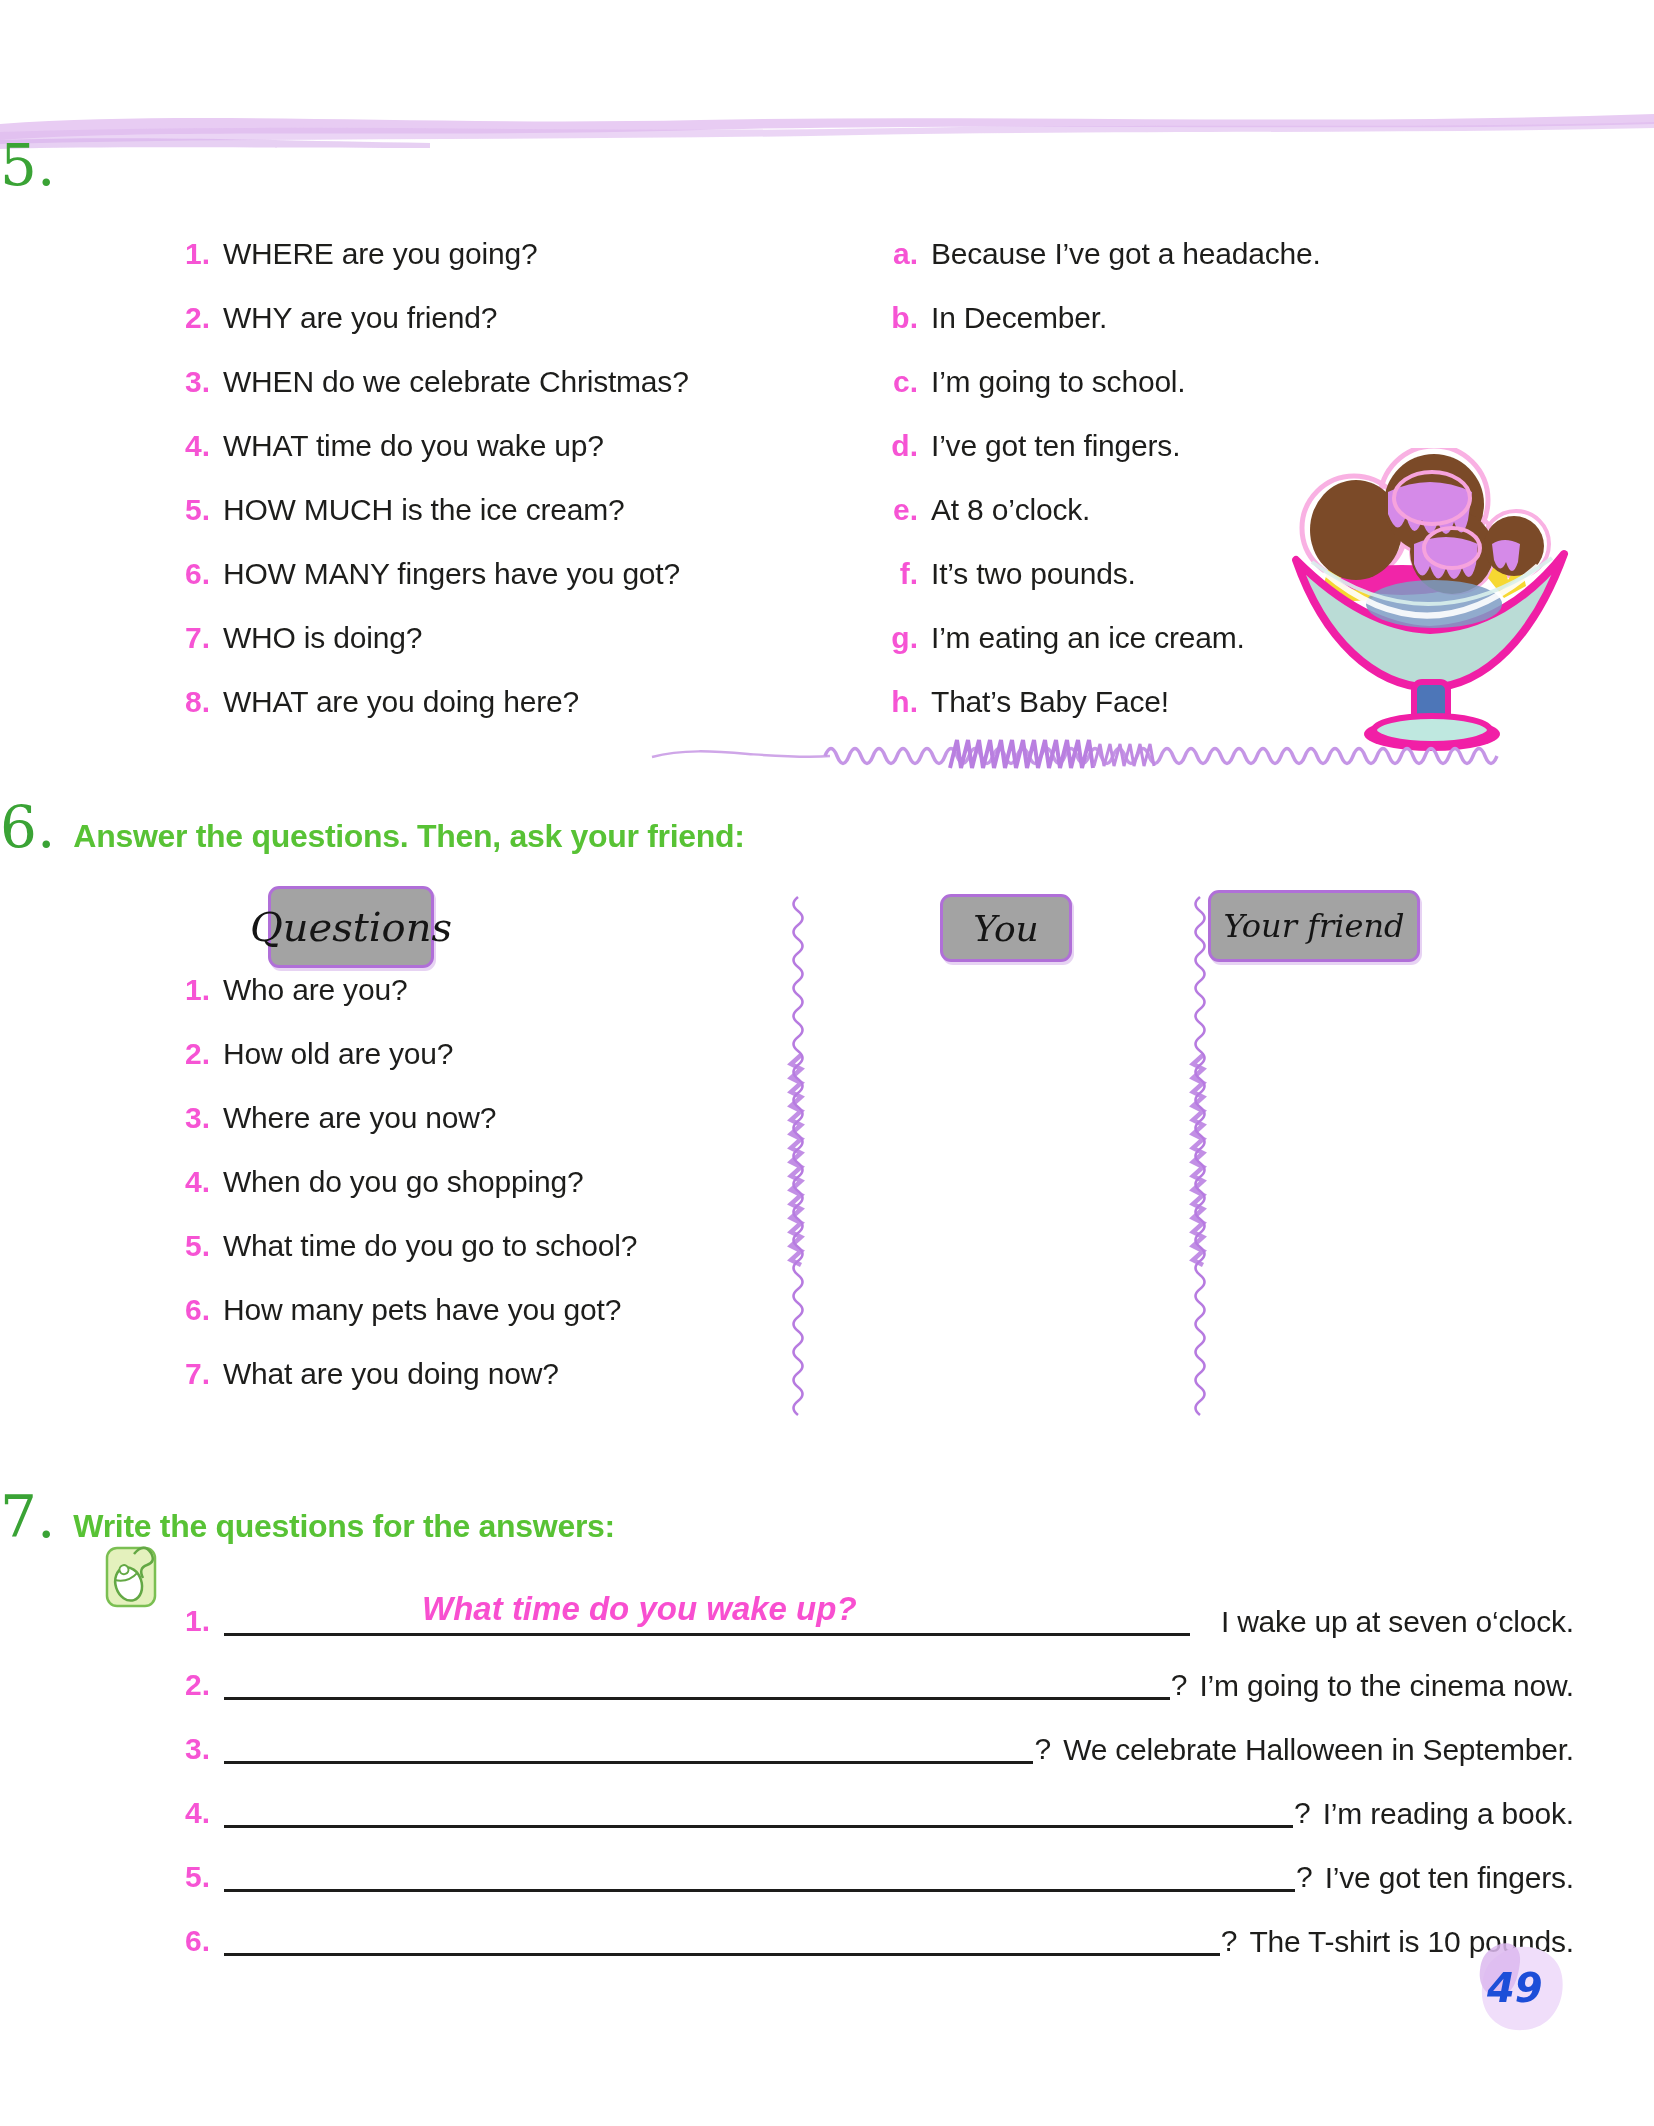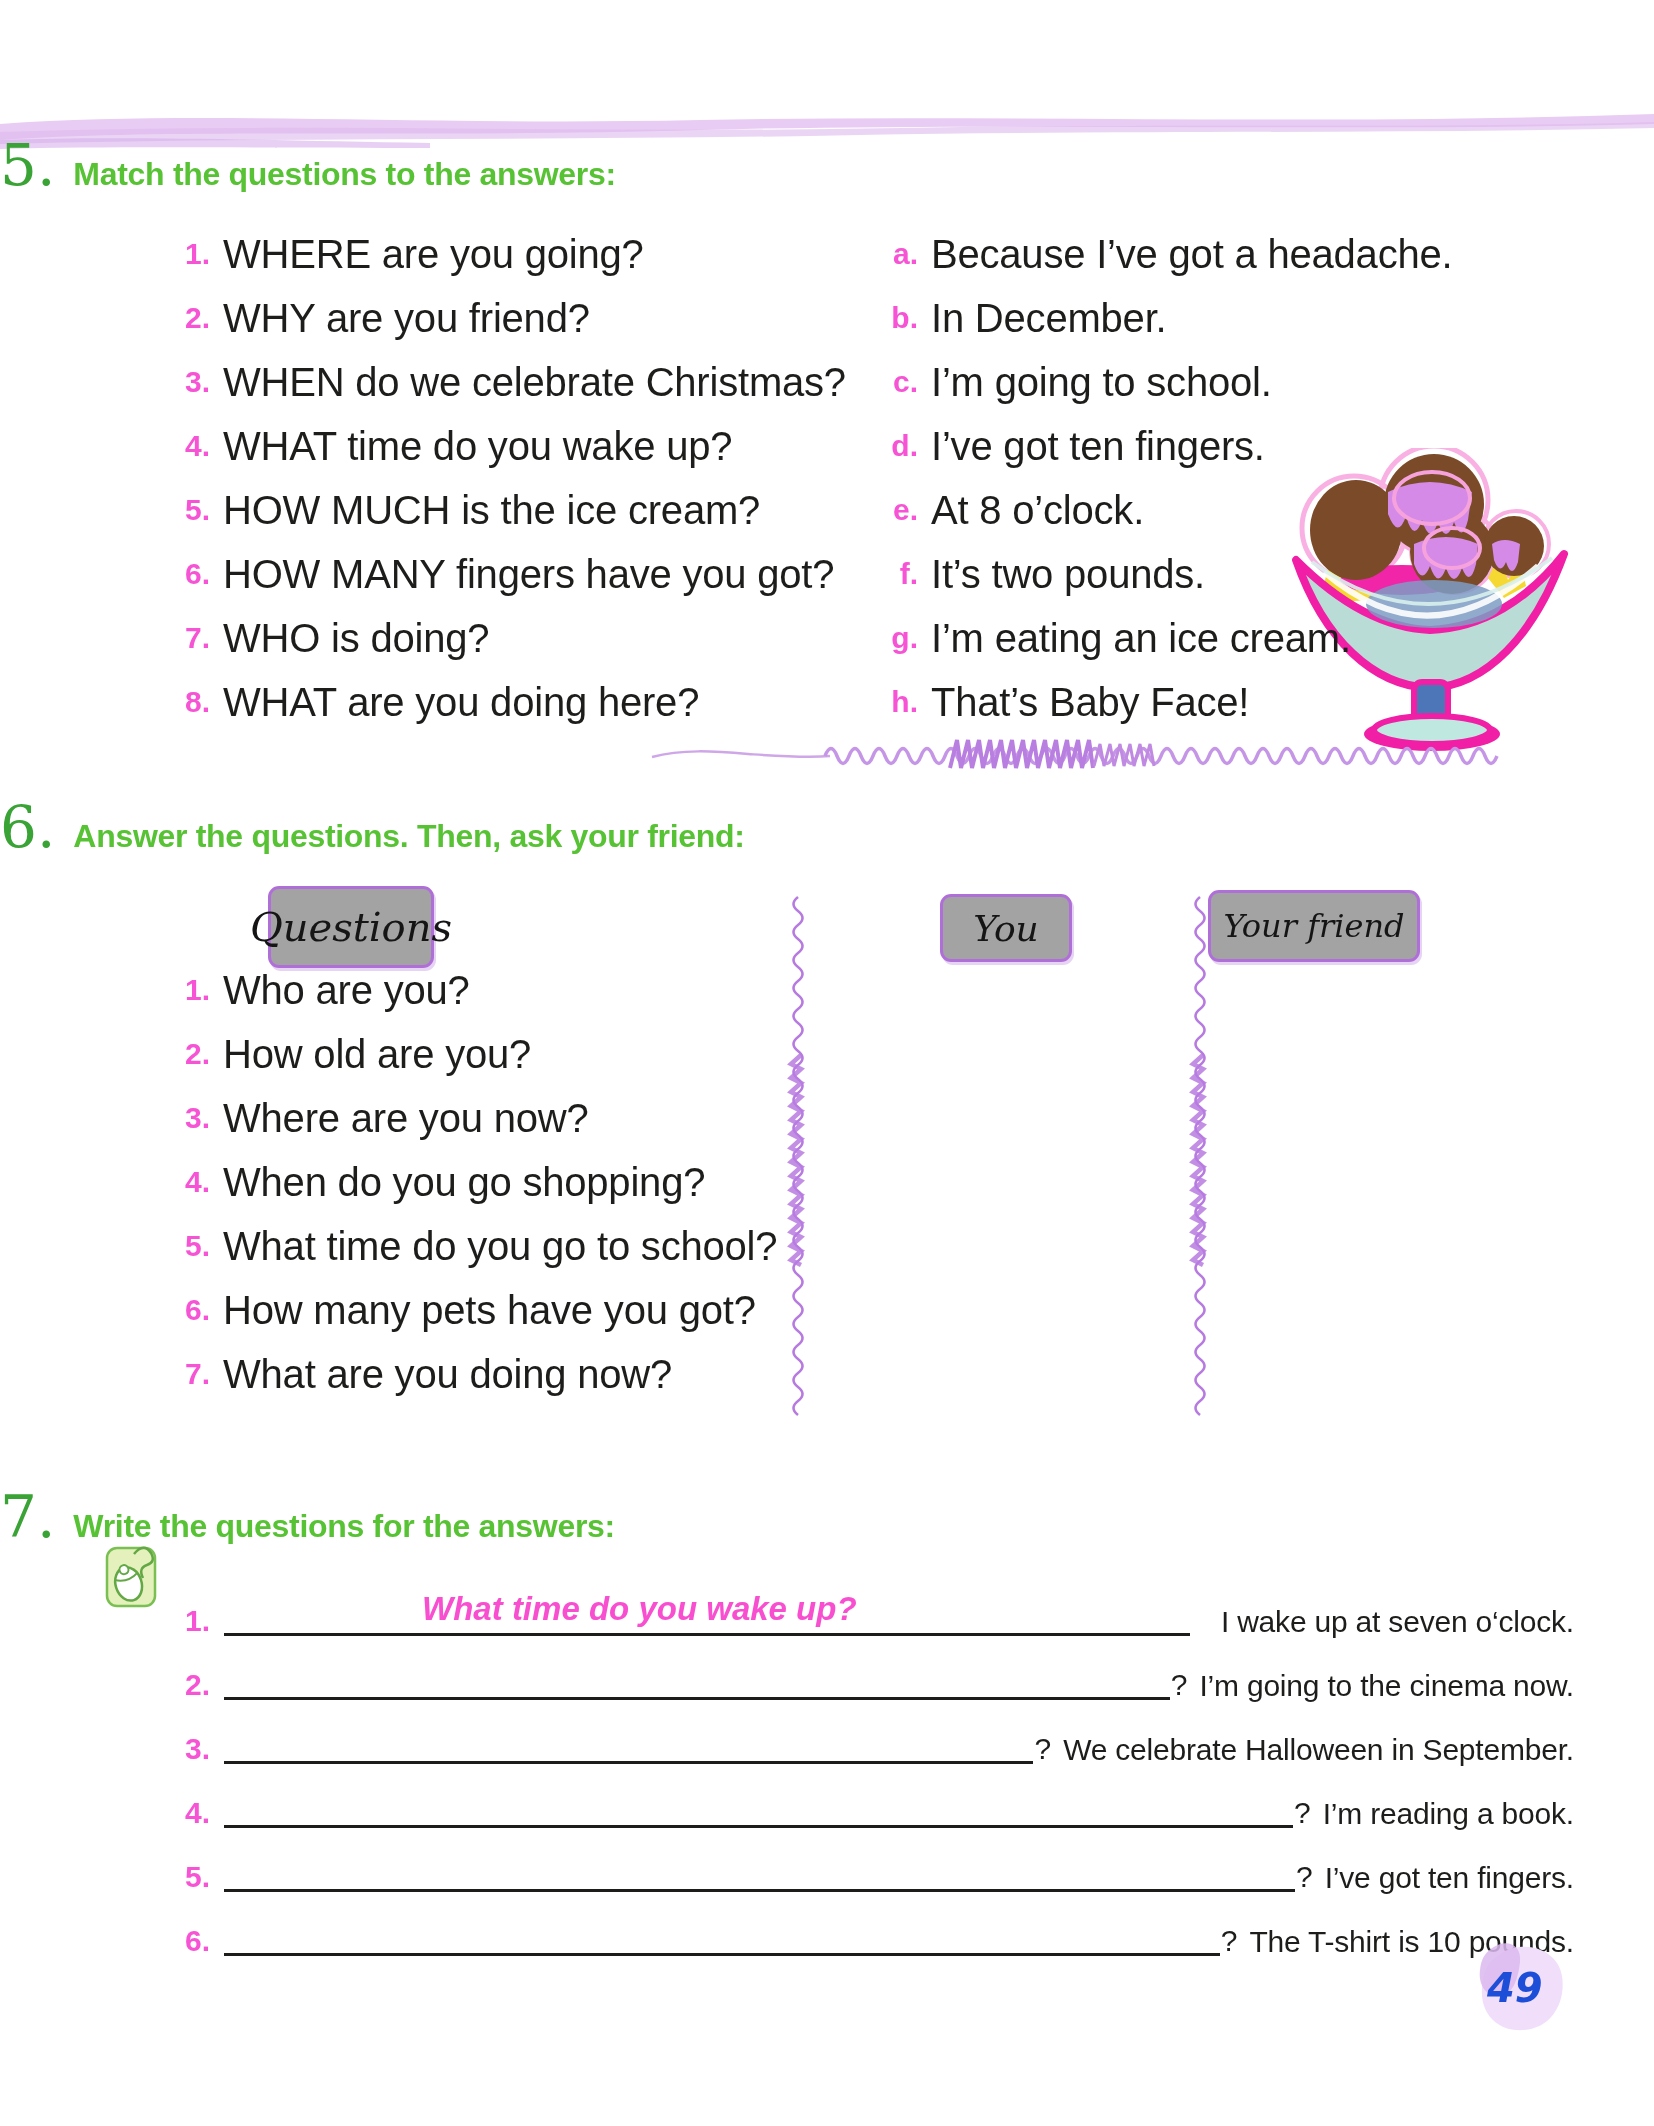--- a/index.html
+++ b/index.html
@@ -28,21 +28,21 @@
     color:#58c235;
     letter-spacing:-0.3px;
   }
   
   .list{position:absolute;}
   .row{height:64px;display:flex;align-items:center;}
   .num{
     font-weight:bold;color:#f654d4;font-size:30px;
     min-width:38px;text-align:right;margin-right:13px;flex:none;
   }
-  .qtext{font-size:40px;color:#1d1d1b;white-space:nowrap;letter-spacing:-0.2px;}
+  .qtext{font-size:30px;color:#1d1d1b;white-space:nowrap;letter-spacing:-0.2px;}
   
   .qbox{
     position:absolute;
     background:#a3a3a3;
     border:3px solid #b06fd8;
     border-radius:11px;
     display:flex;align-items:center;justify-content:center;
     font-family:"DejaVu Serif", serif;
     font-style:italic;
     color:#151515;
@@ -79,21 +79,20 @@
   <div class="abs" style="left:0;top:98px;width:1654px;height:60px;">
     <svg width="1654" height="60" viewBox="0 0 1654 60">
       <path d="M0 26 C 200 12 420 28 700 22 C 1000 16 1300 28 1654 16 L1654 26 C 1350 34 1000 24 700 32 C 420 40 180 30 0 42 Z" fill="#e8ccf3"></path>
       <path d="M0 34 C 300 24 600 36 900 30 C 1200 25 1420 31 1654 24 L1654 30 C 1400 36 1150 32 860 37 C 560 43 260 39 0 46 Z" fill="#ddb9ef" opacity="0.6"></path>
       <path d="M0 42 C 120 38 260 42 430 45 L430 50 C 260 50 120 48 0 51 Z" fill="#d3a9ea" opacity="0.55"></path>
     </svg>
   </div>
 
   <div class="sec-head" id="sec5-head" style="top:136px;">
     <span class="sec-num">5.</span>
-    <span class="sec-title">Match the questions to the answers:</span>
   </div>
 
   <div class="list" style="left:172px;top:222px;">
     <div class="row">
         <span class="num">1.</span>
         <span class="qtext">WHERE are you going?</span>
       </div>
     <div class="row">
         <span class="num">2.</span>
         <span class="qtext">WHY are you friend?</span>

